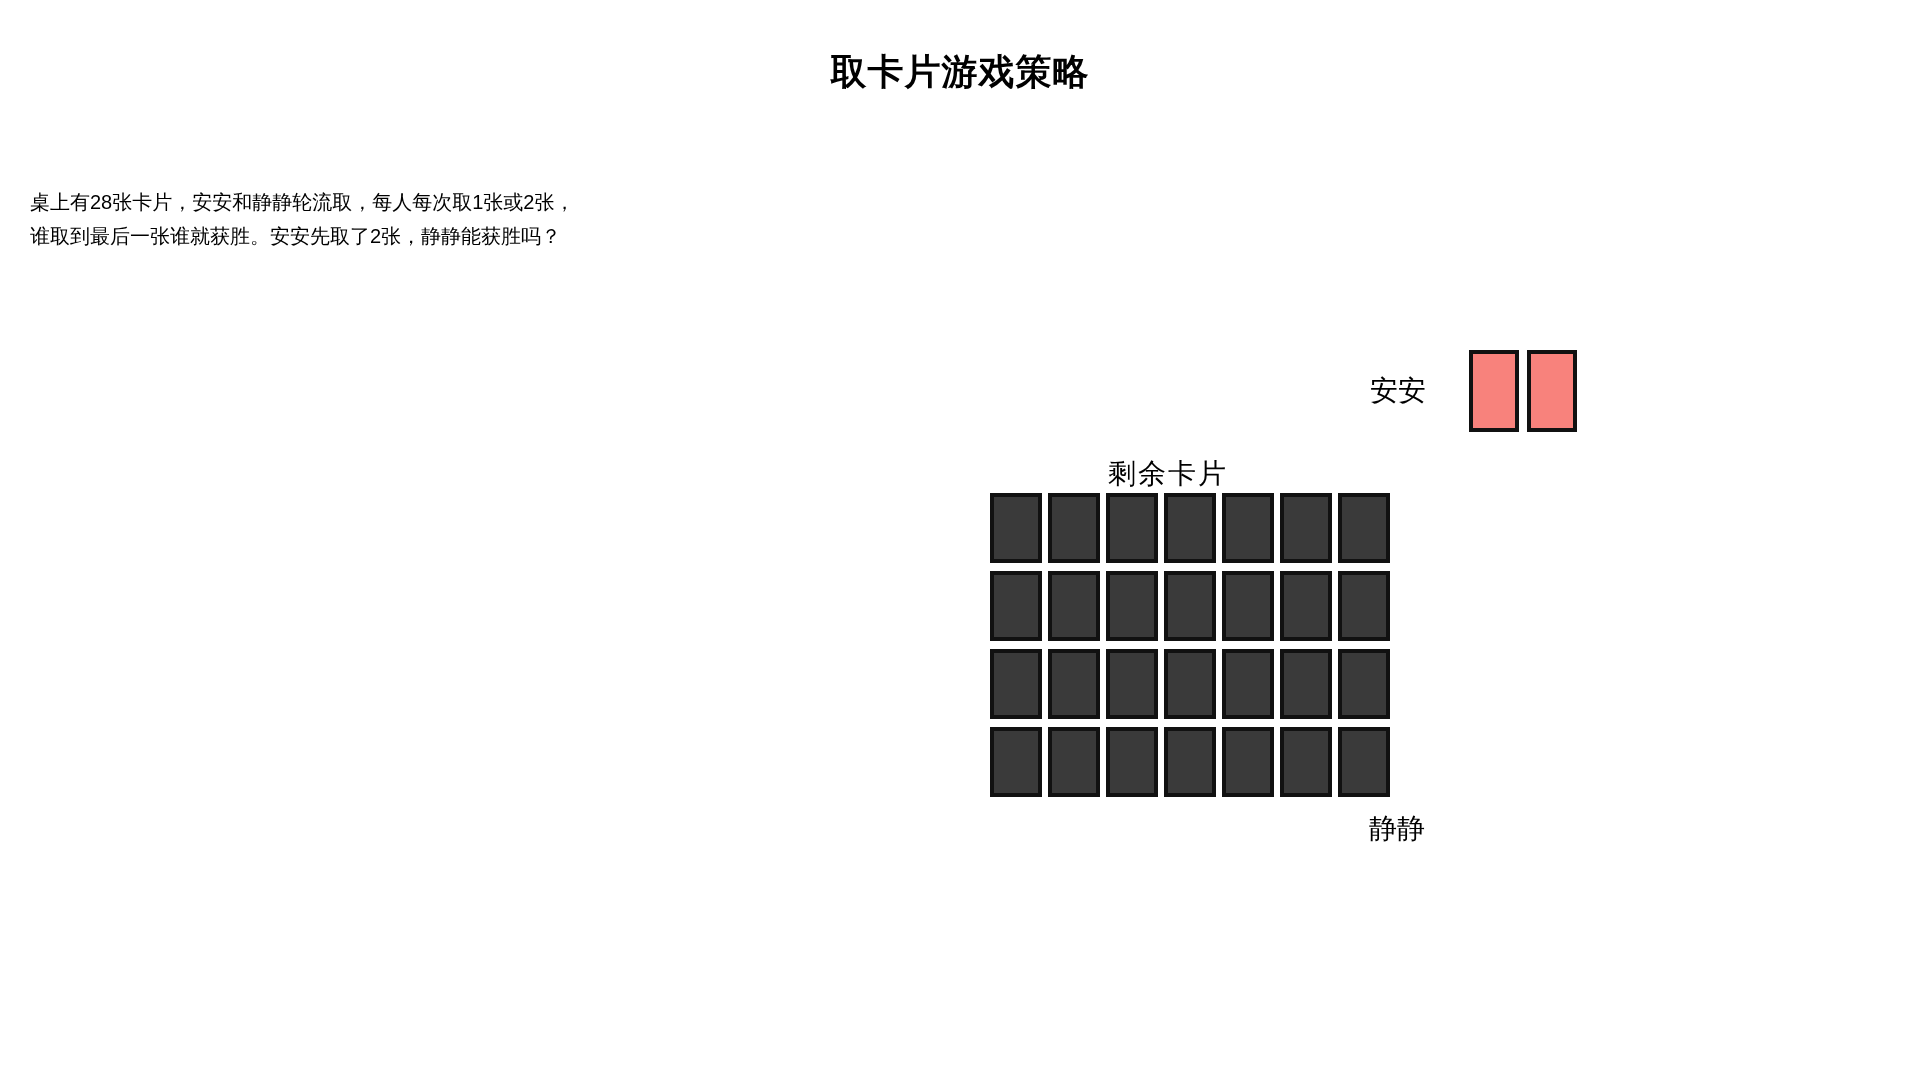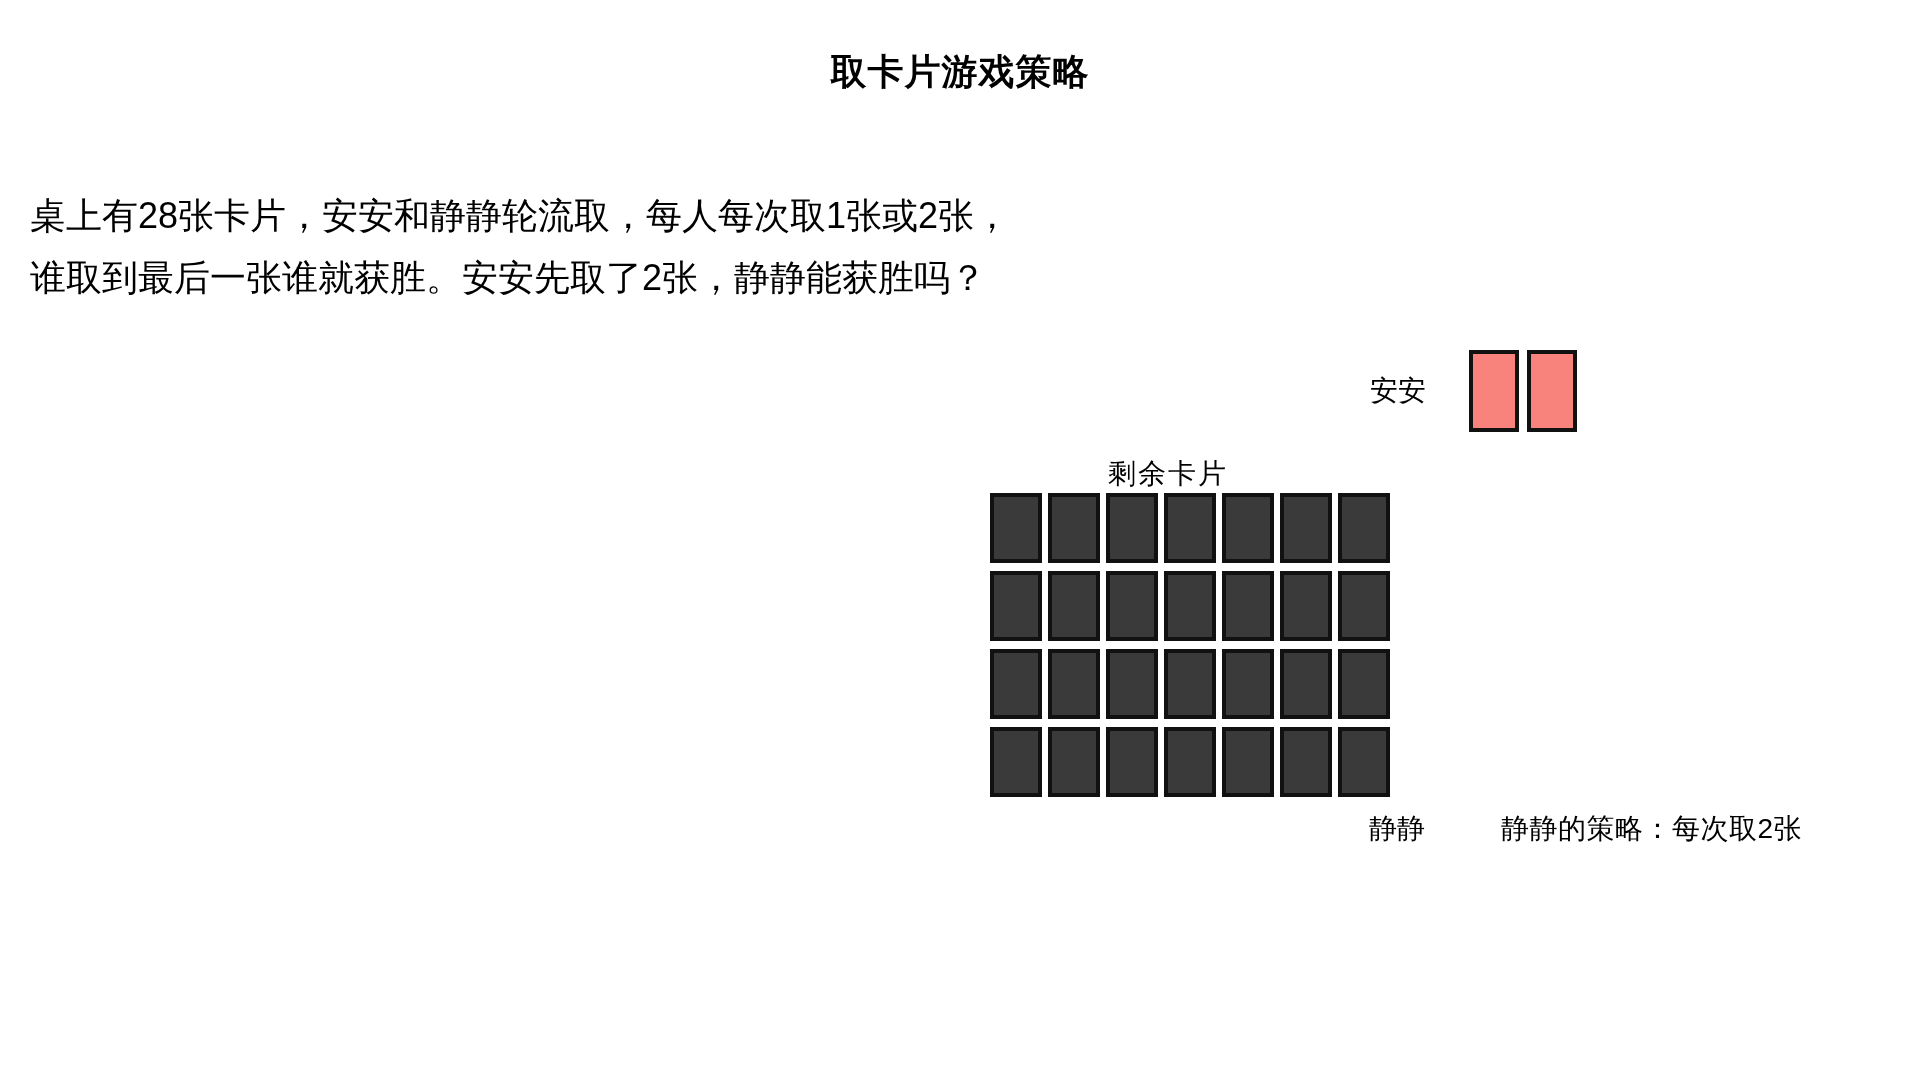--- a/index.html
+++ b/index.html
@@ -24,21 +24,21 @@
     text-align: center;
     font-size: 36px;
     font-weight: bold;
     letter-spacing: 1px;
   }
 
   .problem-text {
     position: absolute;
     top: 185px;
     left: 30px;
-    font-size: 36px;
+    font-size: 20px;
     line-height: 1.72;
     white-space: pre-line;
   }
 
   .diagram {
     position: absolute;
     left: 0;
     top: 330px;
     width: 1620px;
     height: 580px;
@@ -104,21 +104,21 @@
   .jingjing-row {
     position: absolute;
     left: 1369px;
     top: 480px;
     display: flex;
     align-items: center;
     font-size: 28px;
     white-space: nowrap;
   }
   .jingjing-label {
-    margin-right: 76px;
+    margin-right: 60px;
     text-align: center;
   }
   .strategy-text {
     letter-spacing: 0.5px;
   }
 </style>
 </head>
 <body>
 
 <div class="page-title">取卡片游戏策略</div>
@@ -168,16 +168,15 @@
       <div class="card remaining"></div>
       <div class="card remaining"></div>
       <div class="card remaining"></div>
       <div class="card remaining"></div>
       <div class="card remaining"></div>
     </div>
   </div>
 
   <div class="jingjing-row">
     <span class="jingjing-label">静静</span>
-    <span class="strategy-text">静静的策略：每次取2张</span>
   </div>
 
 </div>
 
 </body></html>

